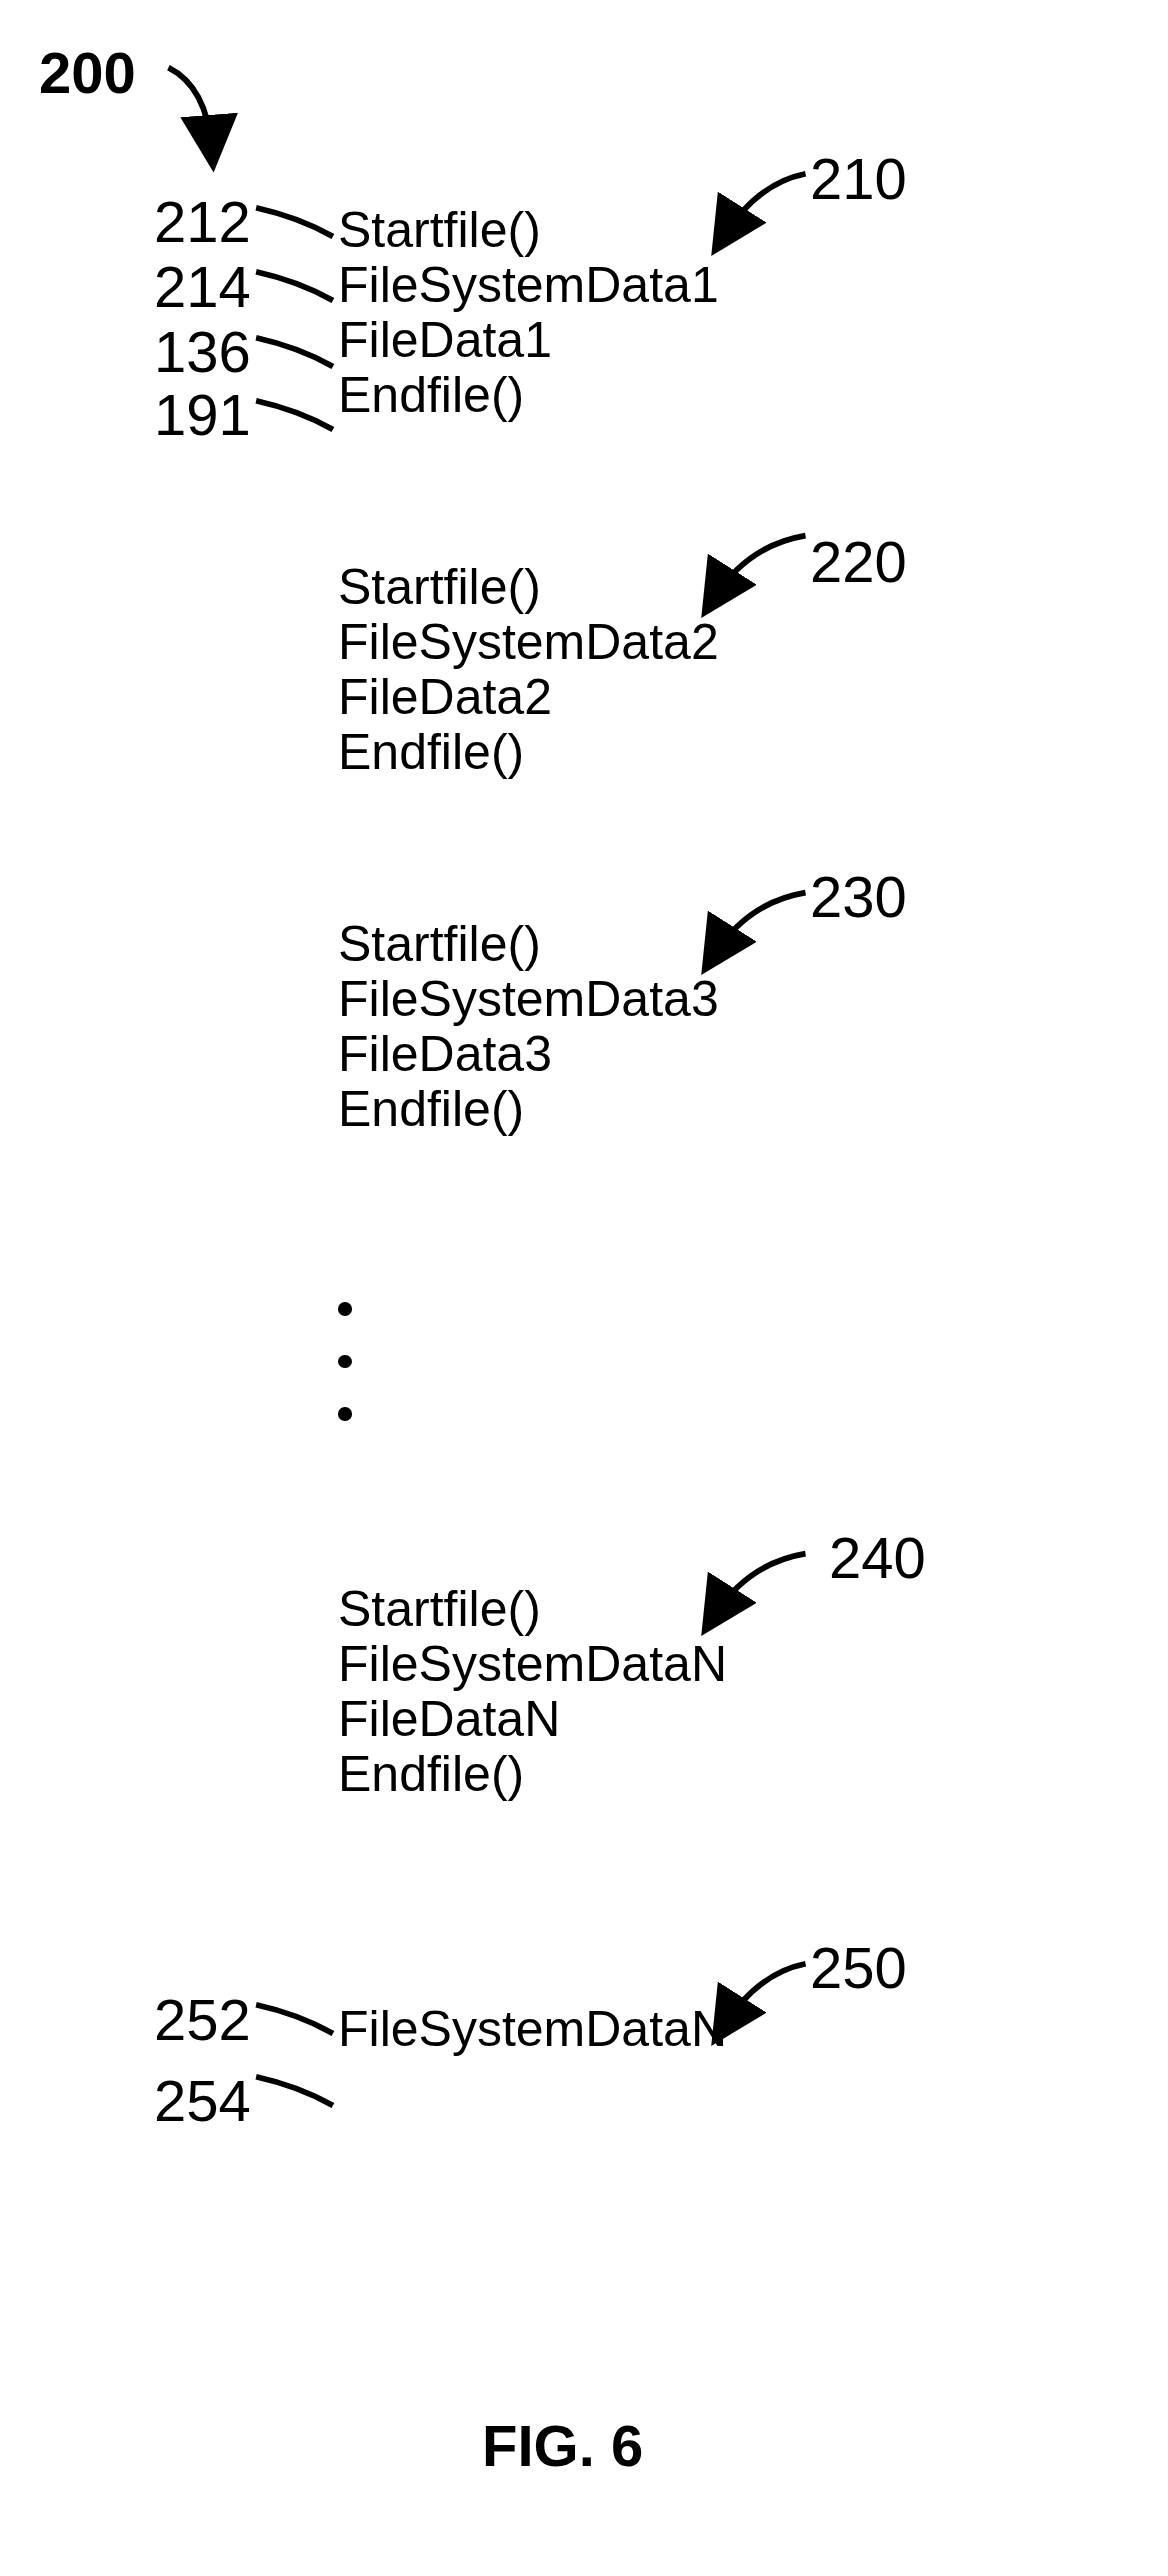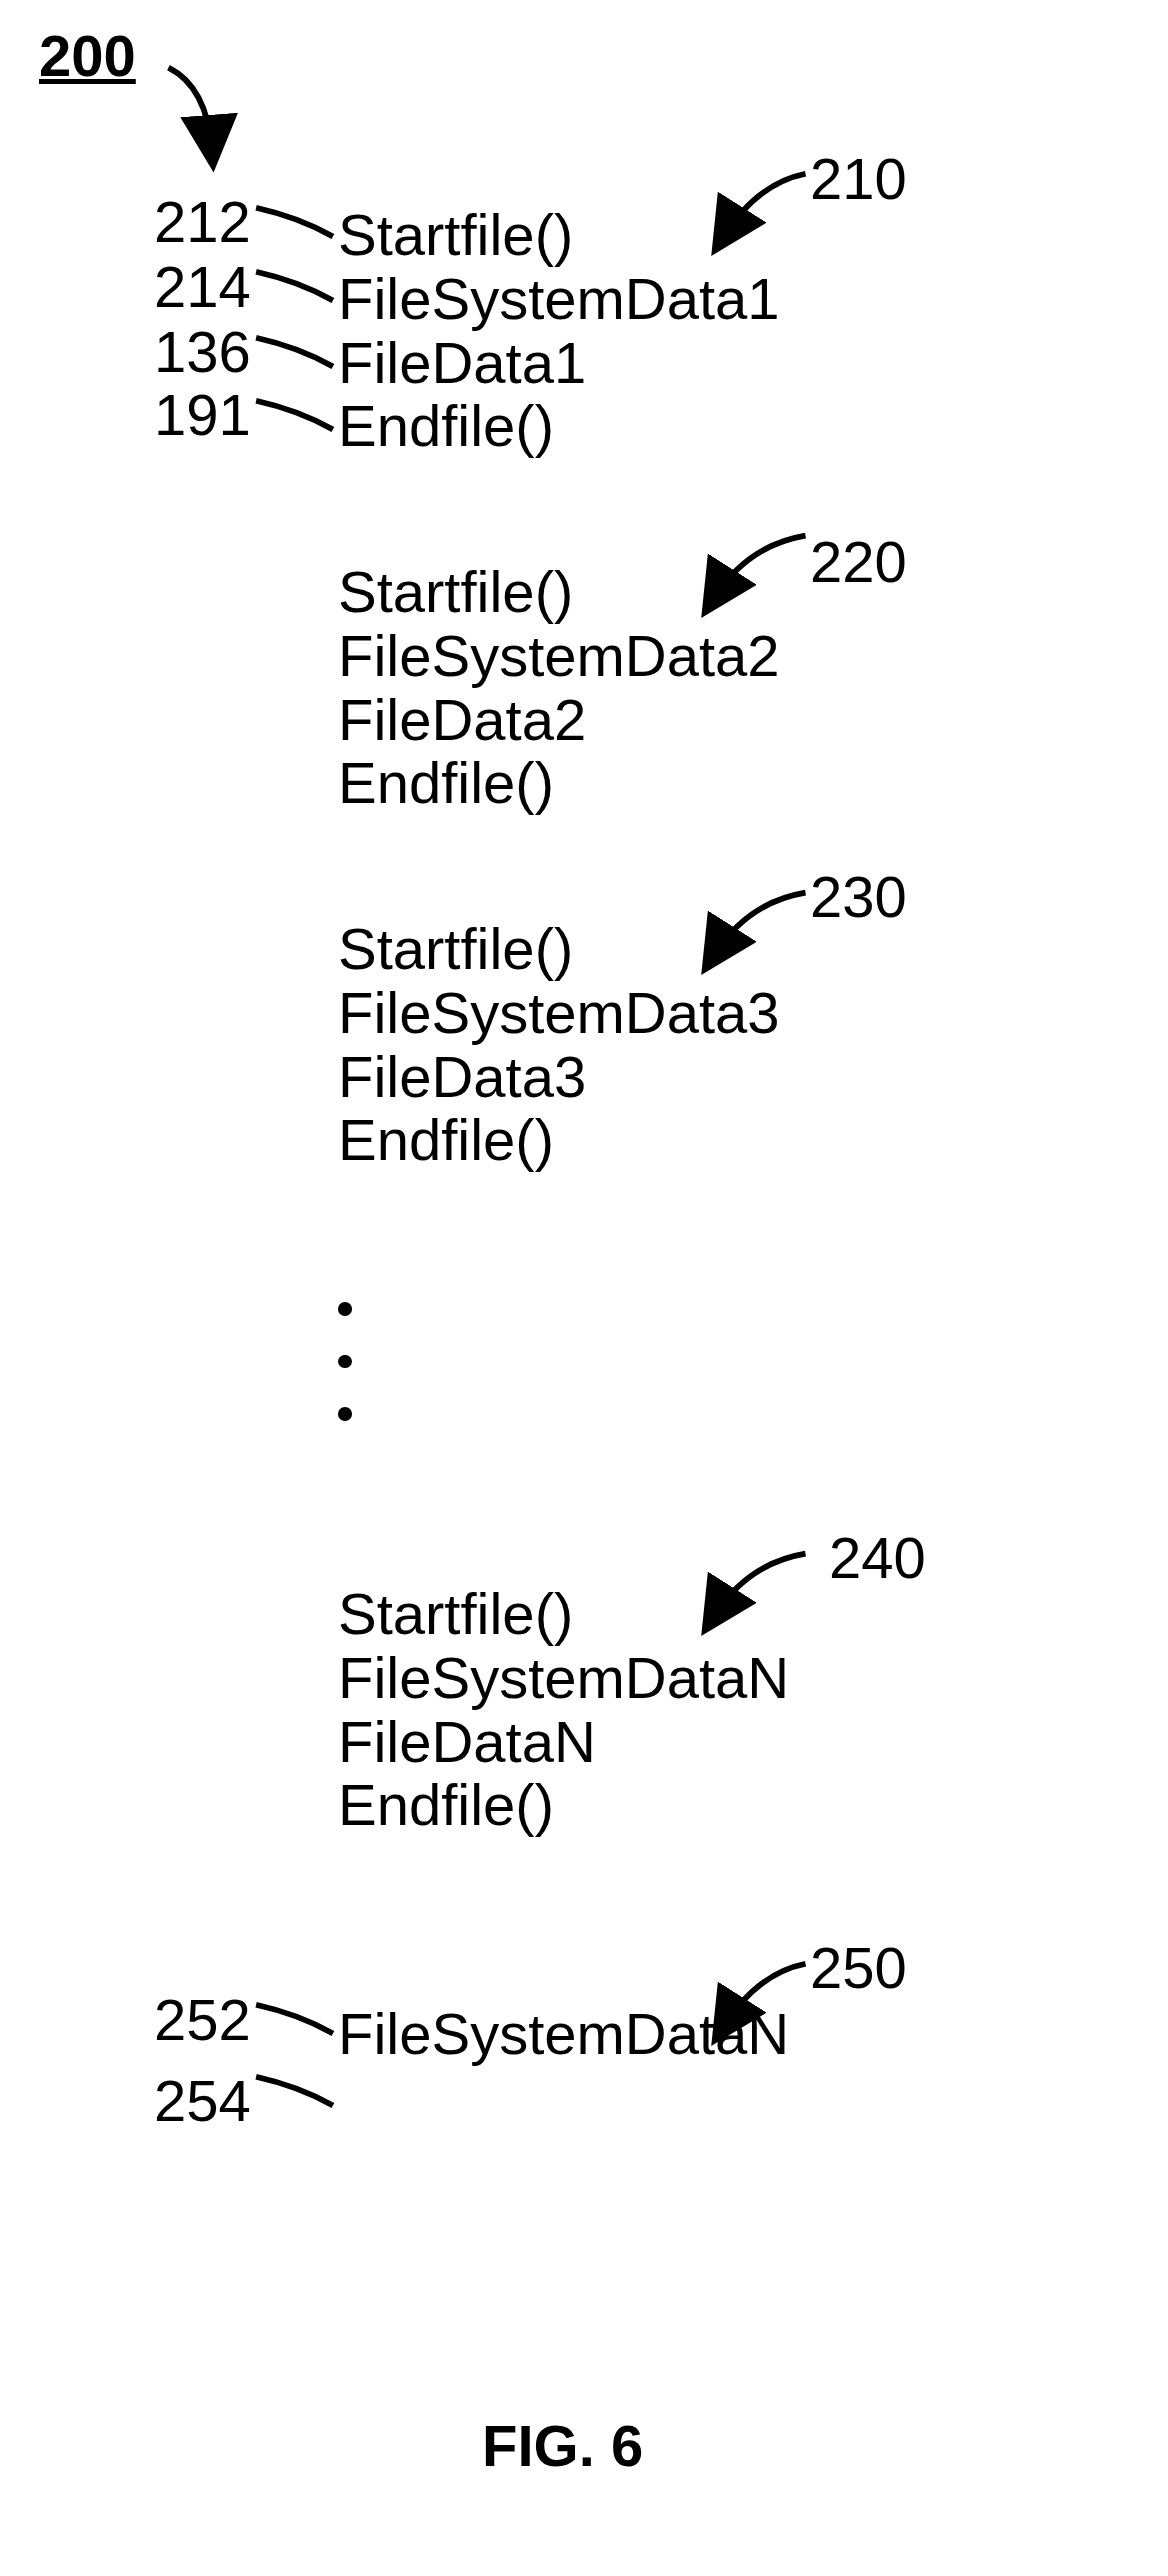--- a/index.html
+++ b/index.html
@@ -17,21 +17,21 @@
   .figure-label {
     position: absolute;
     font-weight: bold;
     font-size: 58px;
   }
   .ref-label {
     position: absolute;
     font-size: 58px;
   }
   .line-text {
-    font-size: 58px;
+    font-size: 50px;
     line-height: 1.1;
     white-space: nowrap;
   }
   .block {
     position: absolute;
     left: 338px;
   }
   .dots {
     position: absolute;
     left: 338px;
@@ -49,21 +49,21 @@
   svg {
     position: absolute;
     overflow: visible;
   }
 </style>
 </head>
 <body>
 
 <div class="page">
 
-  <div class="figure-label" style="left:39px; top:22px;text-decoration:underline;">200</div>
+  <div class="figure-label" style="left:39px; top:39px;">200</div>
 
   <svg style="left:154px; top:58px;" width="106" height="106" viewBox="0 0 110 110">
     <defs>
       <marker id="arrowhead" markerWidth="10" markerHeight="10" refX="6" refY="5" orient="auto">
         <path d="M0,0 L10,5 L0,10 z" fill="#000"></path>
       </marker>
     </defs>
     <path d="M 15 10 Q 55 30 60 95" stroke="#000" stroke-width="6" fill="none" marker-end="url(#arrowhead)"></path>
   </svg>
 

